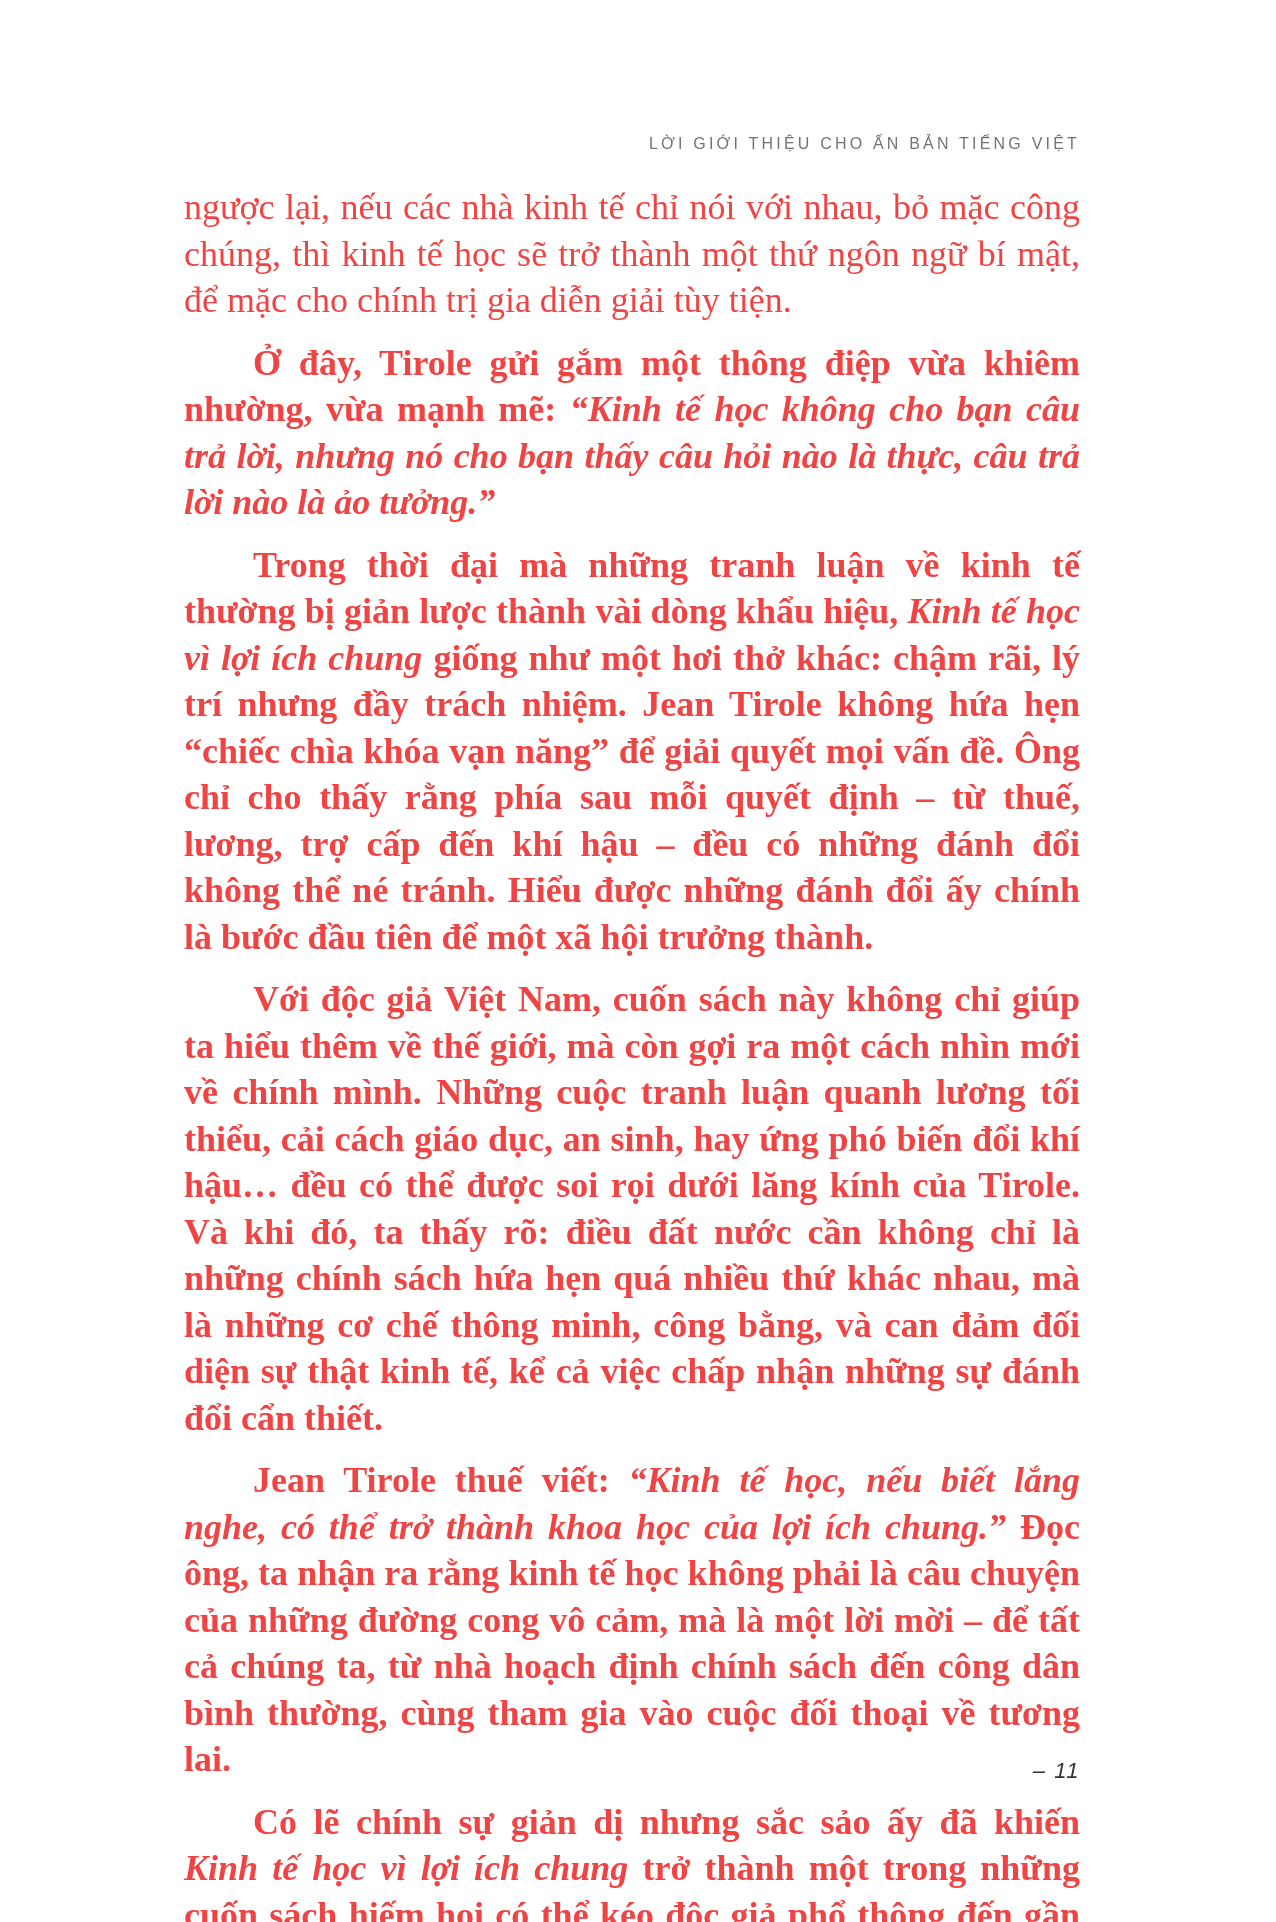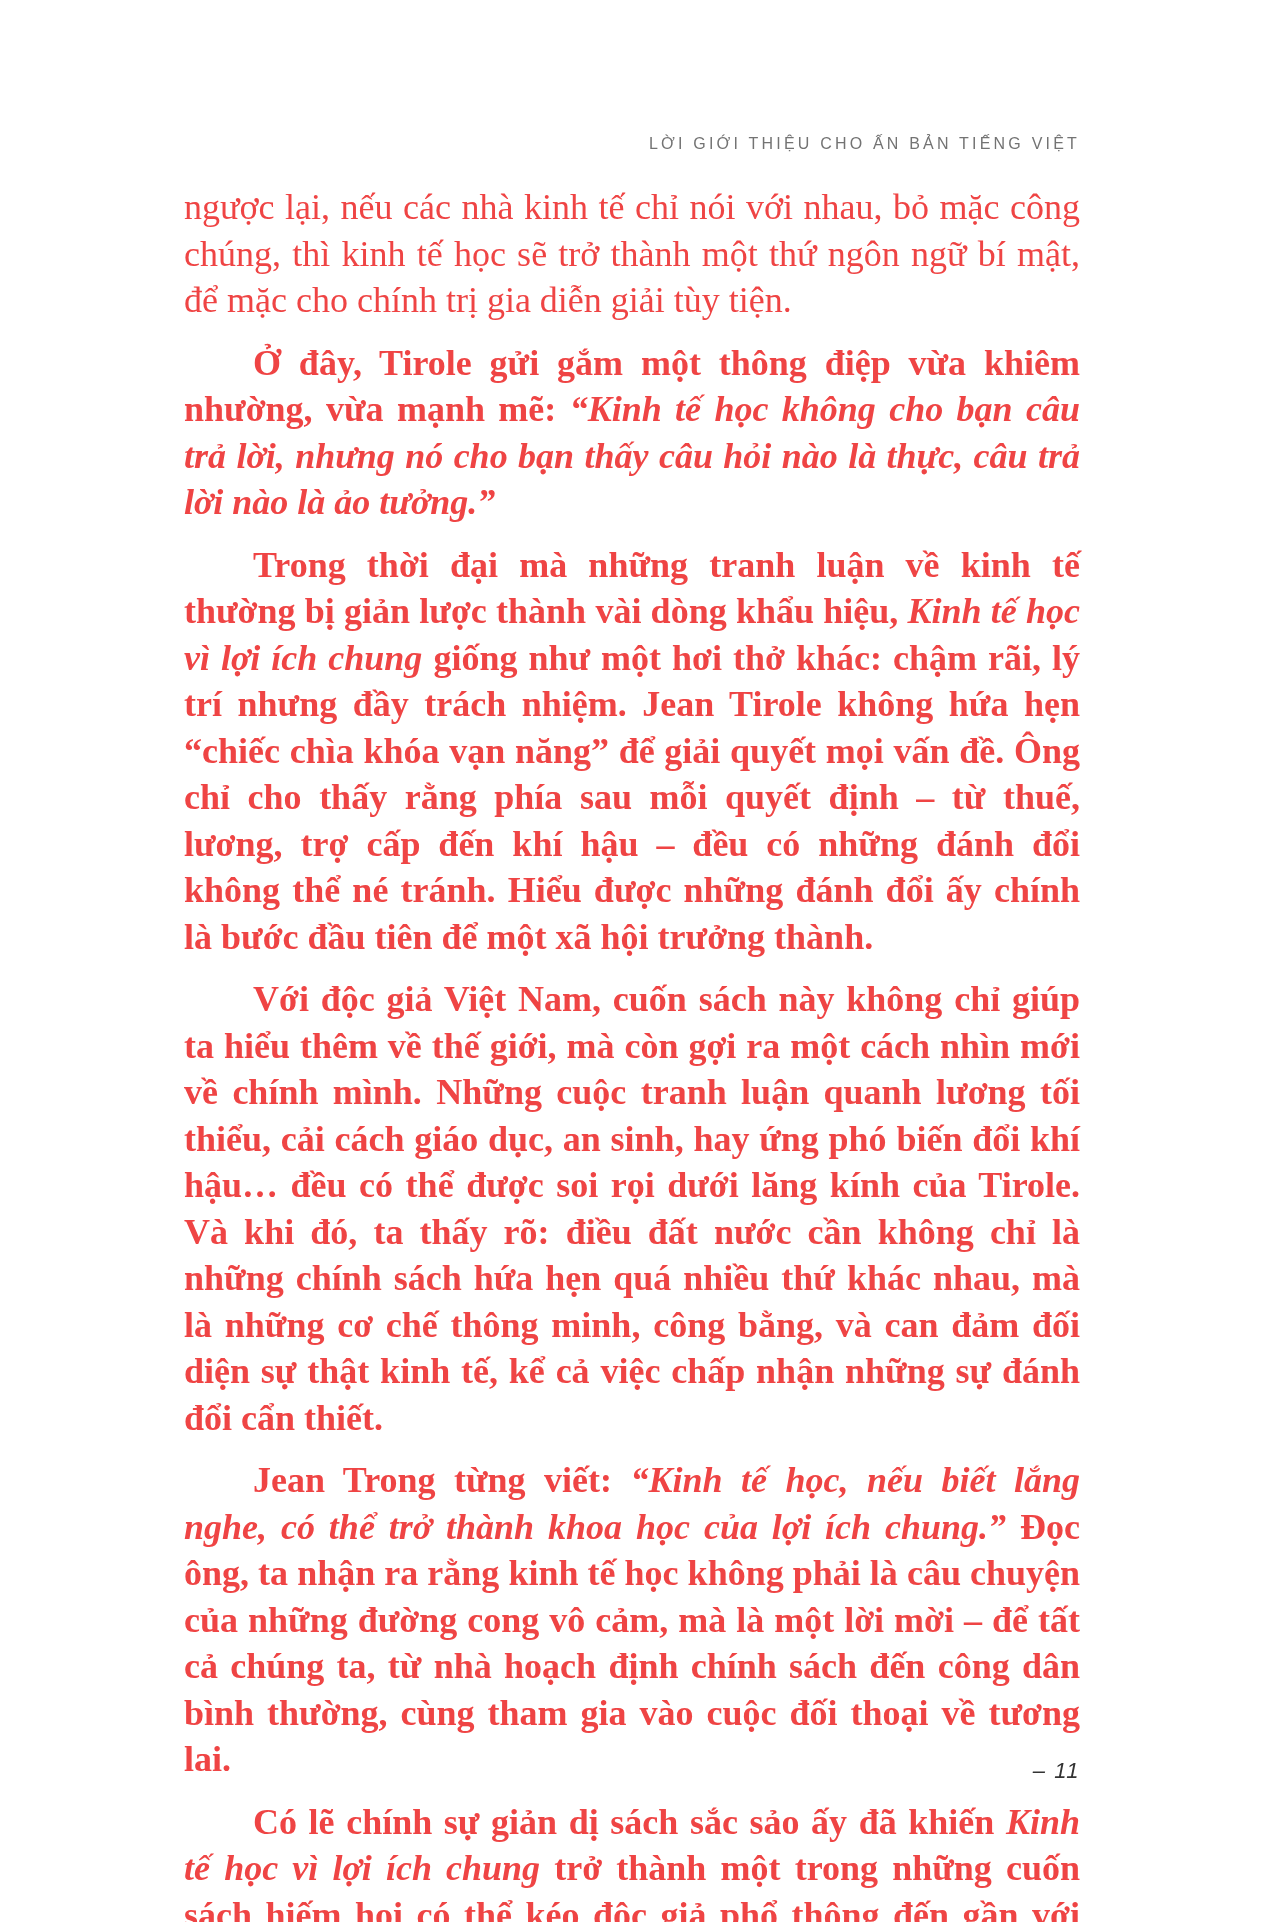--- a/index.html
+++ b/index.html
@@ -79,18 +79,18 @@
 <body>
 
 <div class="page">
   <div class="content">
     <div class="running-header">LỜI GIỚI THIỆU CHO ẤN BẢN TIẾNG VIỆT</div>
     <main class="body-text">
         <p class="no-indent"><span>ngược lại, nếu các nhà kinh tế chỉ nói với nhau, bỏ mặc công chúng, thì kinh tế học sẽ trở thành một thứ ngôn ngữ bí mật, để mặc cho chính trị gia diễn giải tùy tiện.</span></p>
         <p class="indent"><span>Ở đây, Tirole gửi gắm một thông điệp vừa khiêm nhường, vừa mạnh mẽ: </span><em>“Kinh tế học không cho bạn câu trả lời, nhưng nó cho bạn thấy câu hỏi nào là thực, câu trả lời nào là ảo tưởng.”</em></p>
         <p class="indent"><span>Trong thời đại mà những tranh luận về kinh tế thường bị giản lược thành vài dòng khẩu hiệu, </span><em>Kinh tế học vì lợi ích chung</em><span> giống như một hơi thở khác: chậm rãi, lý trí nhưng đầy trách nhiệm. Jean Tirole không hứa hẹn “chiếc chìa khóa vạn năng” để giải quyết mọi vấn đề. Ông chỉ cho thấy rằng phía sau mỗi quyết định – từ thuế, lương, trợ cấp đến khí hậu – đều có những đánh đổi không thể né tránh. Hiểu được những đánh đổi ấy chính là bước đầu tiên để một xã hội trưởng thành.</span></p>
         <p class="indent"><span>Với độc giả Việt Nam, cuốn sách này không chỉ giúp ta hiểu thêm về thế giới, mà còn gợi ra một cách nhìn mới về chính mình. Những cuộc tranh luận quanh lương tối thiểu, cải cách giáo dục, an sinh, hay ứng phó biến đổi khí hậu… đều có thể được soi rọi dưới lăng kính của Tirole. Và khi đó, ta thấy rõ: điều đất nước cần không chỉ là những chính sách hứa hẹn quá nhiều thứ khác nhau, mà là những cơ chế thông minh, công bằng, và can đảm đối diện sự thật kinh tế, kể cả việc chấp nhận những sự đánh đổi cẩn thiết.</span></p>
-        <p class="indent"><span>Jean Trong từng viết: </span><em>“Kinh tế học, nếu biết lắng nghe, có thể trở thành khoa học của lợi ích chung.”</em><span> Đọc ông, ta nhận ra rằng kinh tế học không phải là câu chuyện của những đường cong vô cảm, mà là một lời mời – để tất cả chúng ta, từ nhà hoạch định chính sách đến công dân bình thường, cùng tham gia vào cuộc đối thoại về tương lai.</span></p>
-        <p class="indent justify-last"><span>Có lẽ chính sự giản dị sách sắc sảo ấy đã khiến </span><em>Kinh tế học vì lợi ích chung</em><span> trở thành một trong những cuốn sách hiếm hoi có thể kéo độc giả phổ thông đến gần với những vấn đề của kinh tế học</span></p>
+        <p class="indent"><span>Jean Tirole thuế viết: </span><em>“Kinh tế học, nếu biết lắng nghe, có thể trở thành khoa học của lợi ích chung.”</em><span> Đọc ông, ta nhận ra rằng kinh tế học không phải là câu chuyện của những đường cong vô cảm, mà là một lời mời – để tất cả chúng ta, từ nhà hoạch định chính sách đến công dân bình thường, cùng tham gia vào cuộc đối thoại về tương lai.</span></p>
+        <p class="indent justify-last"><span>Có lẽ chính sự giản dị nhưng sắc sảo ấy đã khiến </span><em>Kinh tế học vì lợi ích chung</em><span> trở thành một trong những cuốn sách hiếm hoi có thể kéo độc giả phổ thông đến gần với những vấn đề của kinh tế học</span></p>
       </main>
   </div>
   <div class="page-number">– 11</div>
 </div>
 
 </body></html>

